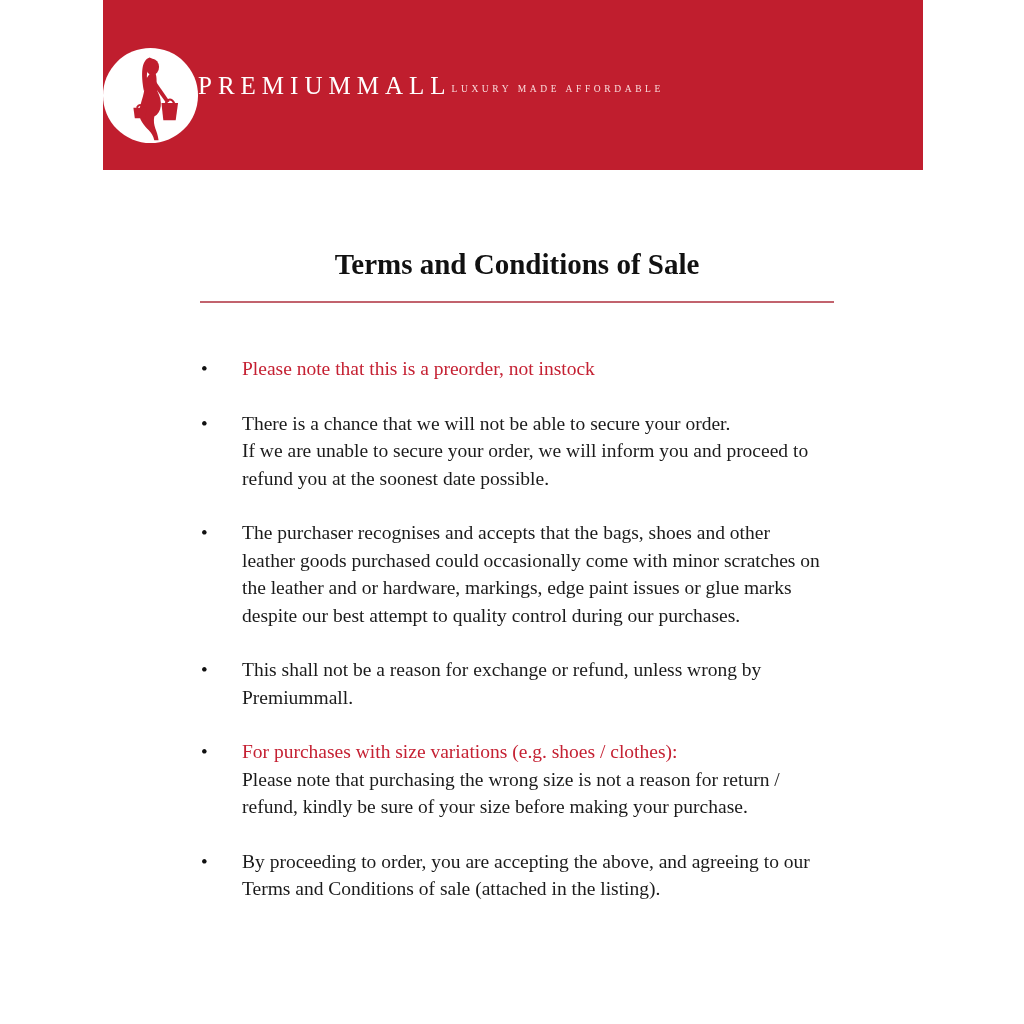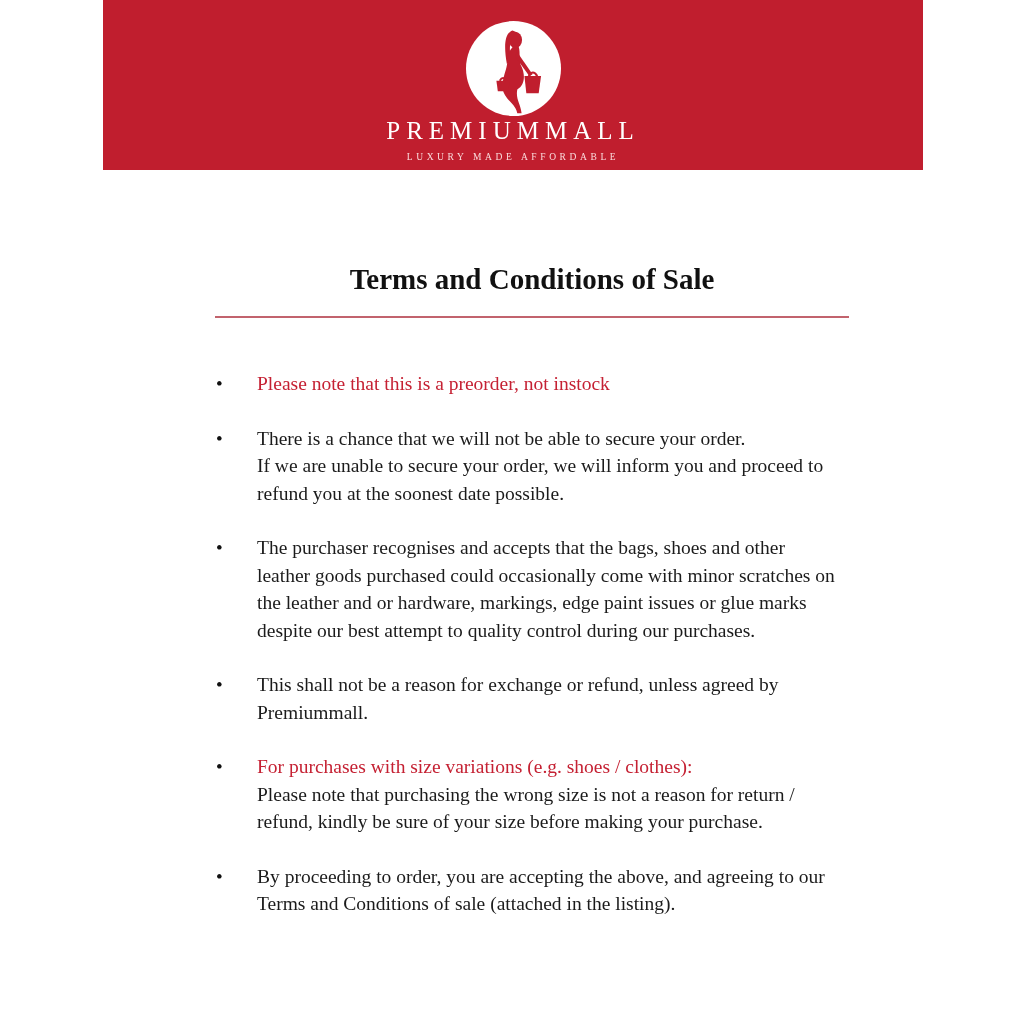--- a/index.html
+++ b/index.html
@@ -3,34 +3,34 @@
 <meta charset="utf-8">
 <style>
   * { margin: 0; padding: 0; box-sizing: border-box; }
   html, body { width: 1024px; height: 1024px; background: #ffffff; overflow: hidden; }
   body { font-family: "Liberation Serif", "DejaVu Serif", serif; color: #1b1b1b; position: relative; }
 
   
   .banner {
     position: absolute; left: 103px; top: 0; width: 820px; height: 170px;
     background: var(--banner, #C01E2E);
-    display: flex; flex-direction: column; align-items: center;
+    display: flex; align-items: center;
   }
   .logo-circle { width: 95px; height: 95px; margin-top: 21px; }
   .wordmark {
     color: #ffffff; font-size: 25px; letter-spacing: 6px;
     line-height: 26px; margin-top: 2px; white-space: nowrap;
   }
   .tagline {
     color: rgba(255, 236, 236, 0.92); font-size: 9.5px; letter-spacing: 3.6px;
     line-height: 11px; margin-top: 8px; white-space: nowrap;
   }
 
   
-  .doc { position: absolute; left: 215px; top: 246px; width: 634px; margin-top: 15px; }
+  .doc { position: absolute; left: 200px; top: 246px; width: 634px; }
   .doc-title {
     font-size: 29px; font-weight: bold; text-align: center;
     line-height: 36px; color: #111111;
   }
   .title-divider {
     height: 2px; background: var(--divider, #C2636D);
     border: none; margin-top: 19px; width: 100%;
   }
   .bullet-list { margin-top: 52px; }
   .bullet-item { display: flex; margin-bottom: 27px; }
@@ -91,21 +91,21 @@
       </div>
       <div class="bullet-item">
         <span class="dot">•</span>
         <div class="text">The purchaser recognises and accepts that the bags, shoes and other
 leather goods purchased could occasionally come with minor scratches on
 the leather and or hardware, markings, edge paint issues or glue marks
 despite our best attempt to quality control during our purchases.</div>
       </div>
       <div class="bullet-item">
         <span class="dot">•</span>
-        <div class="text">This shall not be a reason for exchange or refund, unless agreed by
+        <div class="text">This shall not be a reason for exchange or refund, unless wrong by
 Premiummall.</div>
       </div>
       <div class="bullet-item">
         <span class="dot">•</span>
         <div class="text"><span class="lead">For purchases with size variations (e.g. shoes / clothes):</span>
 Please note that purchasing the wrong size is not a reason for return /
 refund, kindly be sure of your size before making your purchase.</div>
       </div>
       <div class="bullet-item">
         <span class="dot">•</span>

